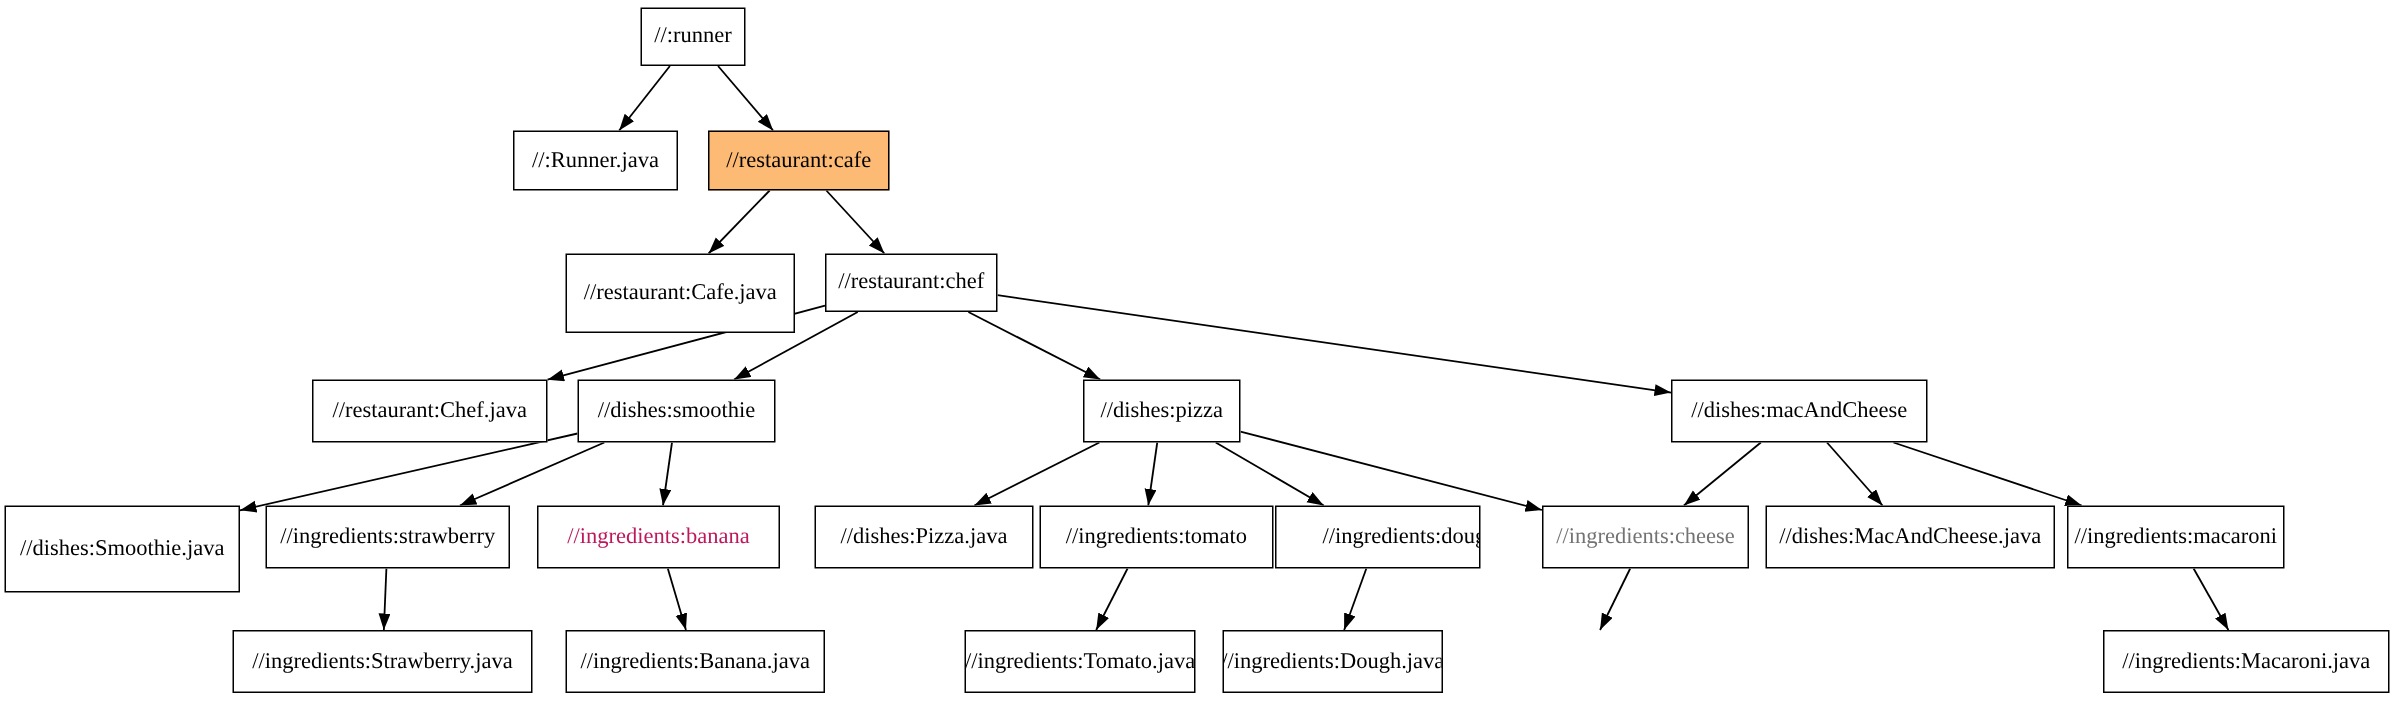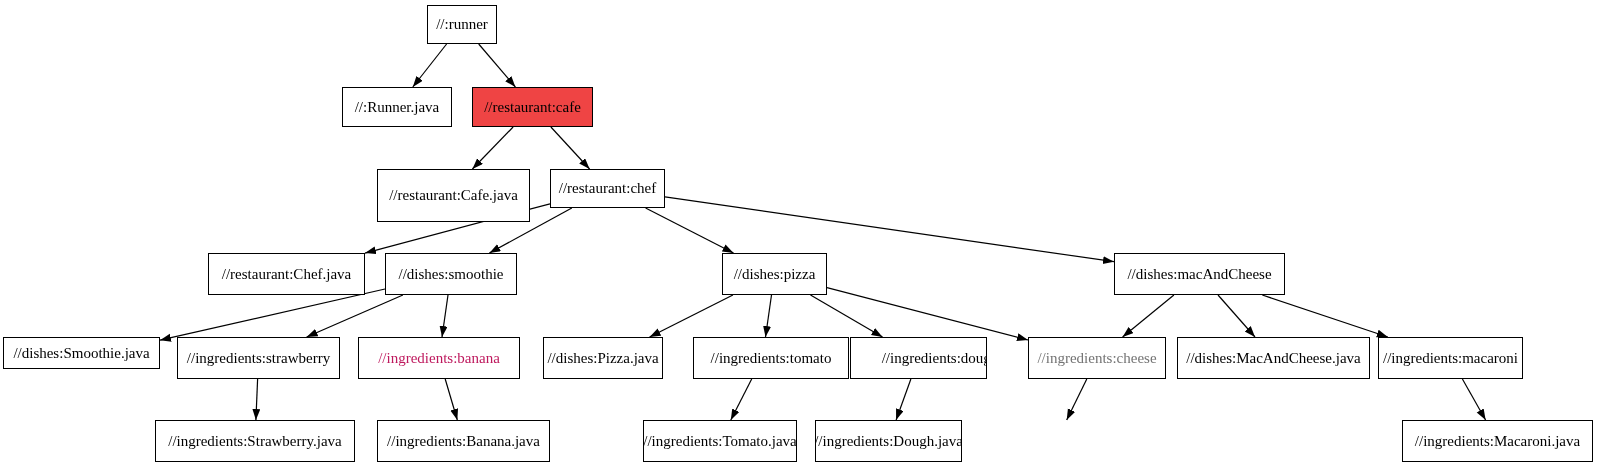--- a/index.html
+++ b/index.html
@@ -70,51 +70,51 @@
       <line x1="1218.0" y1="295.0" x2="1255.0" y2="337.0" stroke="#000000" stroke-width="1.2" marker-end="url(#arrowhead)"></line>
       <line x1="1262.3" y1="295.0" x2="1387.8" y2="337.0" stroke="#000000" stroke-width="1.2" marker-end="url(#arrowhead)"></line>
       <line x1="1462.4" y1="379.0" x2="1485.6" y2="420.0" stroke="#000000" stroke-width="1.2" marker-end="url(#arrowhead)"></line>
     </svg>
 <div class="node" style="left: 427px; top: 5px; width: 70px; height: 39px; border-color: rgb(0, 0, 0); background: rgb(255, 255, 255); color: rgb(0, 0, 0);">
       <span>//:runner</span>
     </div>
     <div class="node" style="left: 342px; top: 87px; width: 110px; height: 40px; border-color: rgb(0, 0, 0); background: rgb(255, 255, 255); color: rgb(0, 0, 0);">
       <span>//:Runner.java</span>
     </div>
-    <div class="node" style="left: 472px; top: 87px; width: 121px; height: 40px; border-color: rgb(0, 0, 0); background: #ef4444; color: rgb(0, 0, 0);">
+    <div class="node" style="left: 472px; top: 87px; width: 121px; height: 40px; border-color: rgb(0, 0, 0); background: #fdba74; color: rgb(0, 0, 0);">
       <span>//restaurant:cafe</span>
     </div>
     <div class="node" style="left: 377px; top: 169px; width: 153px; height: 53px; border-color: rgb(0, 0, 0); background: rgb(255, 255, 255); color: rgb(0, 0, 0);">
       <span>//restaurant:Cafe.java</span>
     </div>
     <div class="node" style="left: 550px; top: 169px; width: 115px; height: 39px; border-color: rgb(0, 0, 0); background: rgb(255, 255, 255); color: rgb(0, 0, 0);">
       <span>//restaurant:chef</span>
     </div>
     <div class="node" style="left: 208px; top: 253px; width: 157px; height: 42px; border-color: rgb(0, 0, 0); background: rgb(255, 255, 255); color: rgb(0, 0, 0);">
       <span>//restaurant:Chef.java</span>
     </div>
     <div class="node" style="left: 385px; top: 253px; width: 132px; height: 42px; border-color: rgb(0, 0, 0); background: rgb(255, 255, 255); color: rgb(0, 0, 0);">
       <span>//dishes:smoothie</span>
     </div>
     <div class="node" style="left: 722px; top: 253px; width: 105px; height: 42px; border-color: rgb(0, 0, 0); background: rgb(255, 255, 255); color: rgb(0, 0, 0);">
       <span>//dishes:pizza</span>
     </div>
     <div class="node" style="left: 1114px; top: 253px; width: 171px; height: 42px; border-color: rgb(0, 0, 0); background: rgb(255, 255, 255); color: rgb(0, 0, 0);">
       <span>//dishes:macAndCheese</span>
     </div>
-    <div class="node" style="left: 3px; top: 337px; width: 157px; height: 32px; border-color: rgb(0, 0, 0); background: rgb(255, 255, 255); color: rgb(0, 0, 0);">
+    <div class="node" style="left: 3px; top: 337px; width: 157px; height: 58px; border-color: rgb(0, 0, 0); background: rgb(255, 255, 255); color: rgb(0, 0, 0);">
       <span>//dishes:Smoothie.java</span>
     </div>
     <div class="node" style="left: 177px; top: 337px; width: 163px; height: 42px; border-color: rgb(0, 0, 0); background: rgb(255, 255, 255); color: rgb(0, 0, 0);">
       <span>//ingredients:strawberry</span>
     </div>
     <div class="node" style="left: 358px; top: 337px; width: 162px; height: 42px; border-color: rgb(0, 0, 0); background: rgb(255, 255, 255); color: #be185d;">
       <span>//ingredients:banana</span>
     </div>
-    <div class="node" style="left: 543px; top: 337px; width: 120px; height: 42px; border-color: rgb(0, 0, 0); background: rgb(255, 255, 255); color: rgb(0, 0, 0);">
+    <div class="node" style="left: 543px; top: 337px; width: 146px; height: 42px; border-color: rgb(0, 0, 0); background: rgb(255, 255, 255); color: rgb(0, 0, 0);">
       <span>//dishes:Pizza.java</span>
     </div>
     <div class="node" style="left: 693px; top: 337px; width: 156px; height: 42px; border-color: rgb(0, 0, 0); background: rgb(255, 255, 255); color: rgb(0, 0, 0);">
       <span>//ingredients:tomato</span>
     </div>
     <div class="node" style="left: 850px; top: 337px; width: 137px; height: 42px; border-color: rgb(0, 0, 0); background: rgb(255, 255, 255); color: rgb(0, 0, 0); padding-left: 43px;">
       <span>//ingredients:dough</span>
     </div>
     <div class="node" style="left: 1028px; top: 337px; width: 138px; height: 42px; border-color: rgb(0, 0, 0); background: rgb(255, 255, 255); color: #737373;">
       <span>//ingredients:cheese</span>

